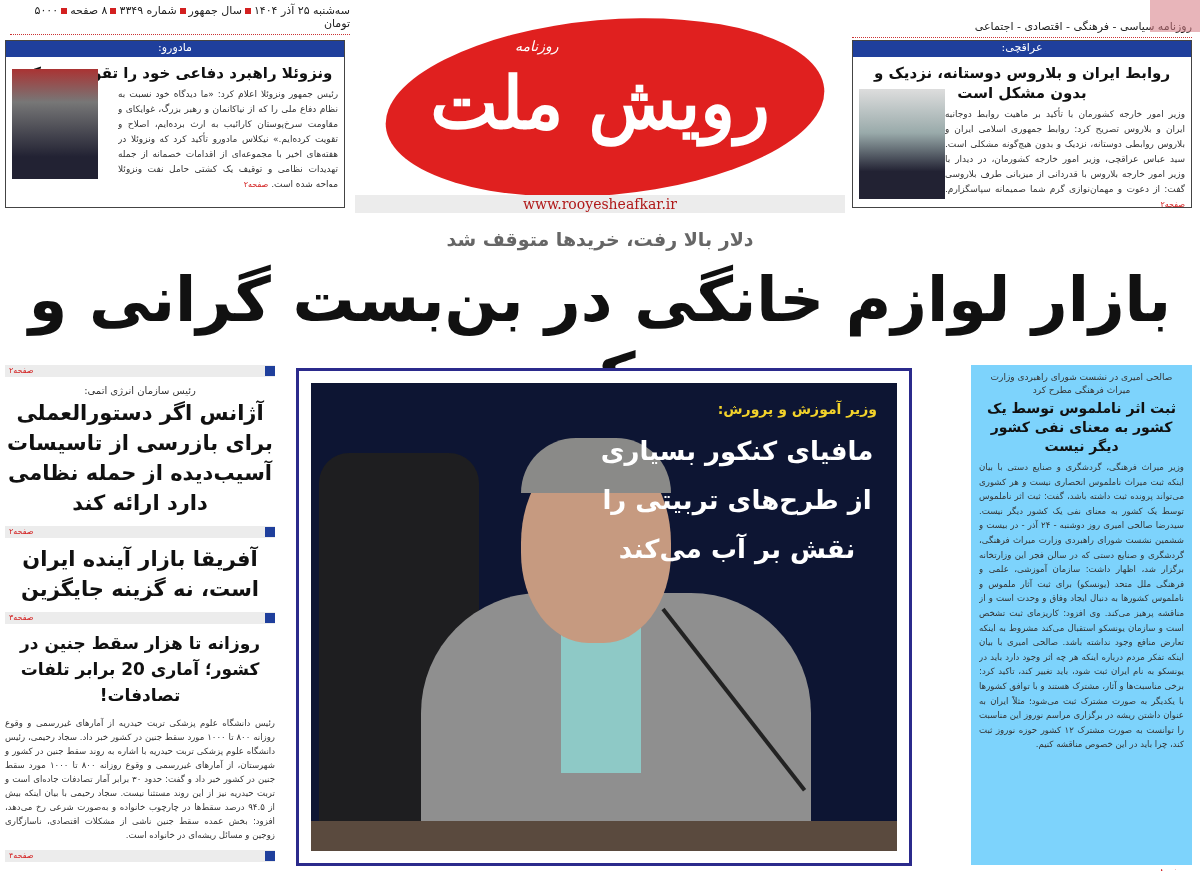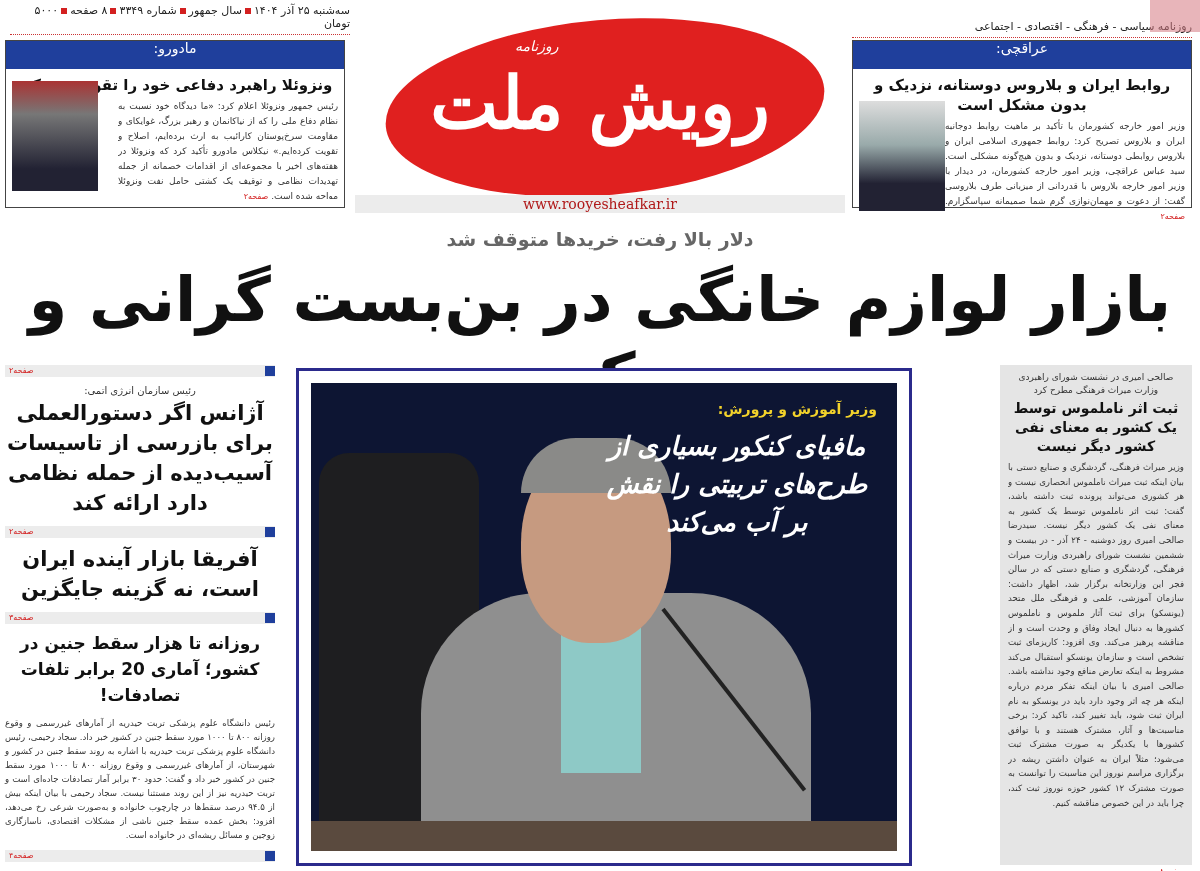--- a/index.html
+++ b/index.html
@@ -9,42 +9,42 @@
   .abs { position: absolute; }
 
   
   .meta-left { left: 10px; top: 4px; width: 340px; font-size: 11px; text-align: right; color: #222; padding-bottom: 4px; border-bottom: 1px dotted #c33; }
   .meta-left .sq { display: inline-block; width: 6px; height: 6px; background: #d32020; margin: 0 3px; vertical-align: middle; }
   .meta-right { right: 8px; top: 20px; width: 340px; font-size: 11px; text-align: right; color: #222; padding-bottom: 4px; border-bottom: 1px dotted #c33; }
   .watermark { right: 0; top: 0; width: 50px; height: 32px; background: rgba(214,120,130,0.55); }
 
   
   .topbox { top: 40px; height: 168px; border: 1px solid #444; background: #fff; }
-  .topbox .tag { height: 28px; background: #1f3f9c; color: #fff; font-size: 14px; text-align: center; line-height: 14px; }
+  .topbox .tag { height: 16px; background: #1f3f9c; color: #fff; font-size: 11px; text-align: center; line-height: 14px; }
   .topbox h3 { font-size: 15px; font-weight: bold; text-align: center; line-height: 20px; margin: 6px 6px 4px; color: #111; }
   .topbox .body { font-size: 9px; line-height: 15px; color: #333; text-align: justify; }
   .topbox .pg { font-size: 8px; color: #d32020; }
   .photo { background: #555; }
 
   .box-right { right: 8px; width: 340px; }
   .box-left { left: 5px; width: 340px; }
 
   
   .logo-wrap { left: 355px; top: 20px; width: 490px; height: 200px; }
   .logo-oval { position: absolute; left: 30px; top: 0; width: 440px; height: 175px; background: #e0201f; border-radius: 50%; transform: rotate(-5deg); }
   .logo-text { position: absolute; left: 0; right: 0; top: 40px; text-align: center; font-family: "DejaVu Serif", serif; font-size: 72px; font-weight: bold; color: #fff; }
   .logo-small { position: absolute; left: 160px; top: 18px; font-size: 14px; color: #fff; font-style: italic; }
   .logo-url { position: absolute; left: 0; right: 0; top: 175px; height: 18px; background: #ececec; text-align: center; font-family: "DejaVu Serif", serif; font-weight: normal; font-size: 14px; color: #b01818; direction: ltr; line-height: 18px; }
 
   
   .kicker { left: 0; right: 0; top: 228px; text-align: center; font-size: 19px; color: #666; font-weight: bold; }
   .headline { left: 0; right: 0; top: 262px; text-align: center; font-size: 62px; font-weight: bold; color: #111; letter-spacing: -1px; line-height: 76px; }
 
   
-  .rcol { right: 8px; top: 365px; width: 192px; height: 500px; background: #e5e5e5; padding: 6px 8px; }
+  .rcol { right: 8px; top: 365px; width: 221px; height: 500px; background: #7dd3fc; padding: 6px 8px; }
   .rcol .sup { font-size: 9px; text-align: center; color: #333; line-height: 13px; }
   .rcol h3 { font-size: 14px; font-weight: bold; text-align: center; line-height: 19px; margin: 2px 0 4px; color: #111; }
   .rcol .body { font-size: 8.6px; line-height: 14.6px; text-align: justify; color: #333; }
   .rcol .pg { font-size: 8px; color: #d32020; margin-top: 7px; }
 
   
   .lcol { left: 5px; top: 365px; width: 270px; }
   .lbar { height: 12px; background: #ececec; position: relative; margin-bottom: 6px; }
   .lbar .blue { position: absolute; right: 0; top: 1px; width: 10px; height: 10px; background: #1f3f9c; }
   .lbar .pg { position: absolute; left: 4px; top: 0; font-size: 8px; color: #d32020; line-height: 12px; }
@@ -57,21 +57,21 @@
   .cphoto { left: 296px; top: 368px; width: 616px; height: 498px; border: 3px solid #2b2a8c; background: #fff; padding: 12px; }
   .cphoto .inner { position: relative; width: 100%; height: 100%; background: #0d1533; overflow: hidden; }
   .chair { position: absolute; left: 8px; top: 70px; width: 160px; height: 380px; background: #1e1e20; border-radius: 30px 30px 8px 8px; }
   .person-jacket { position: absolute; left: 110px; top: 210px; width: 390px; height: 250px; background: #8f8f8f; border-radius: 120px 120px 0 0; }
   .person-shirt { position: absolute; left: 250px; top: 220px; width: 80px; height: 170px; background: #8ec9c6; }
   .person-head { position: absolute; left: 210px; top: 60px; width: 150px; height: 200px; background: #c69a80; border-radius: 50% 50% 45% 45%; }
   .person-hair { position: absolute; left: 210px; top: 55px; width: 150px; height: 55px; background: #8a8a88; border-radius: 75px 75px 0 0; }
   .mic { position: absolute; left: 350px; top: 226px; width: 4px; height: 230px; background: #222; transform: rotate(-38deg); transform-origin: top; }
   .desk { position: absolute; left: 0; right: 0; bottom: 0; height: 30px; background: #5a4a3e; }
   .cphoto .ctag { position: absolute; right: 20px; top: 18px; font-size: 14px; color: #f2d22b; font-weight: bold; }
-  .cphoto .ctitle { position: absolute; right: 20px; top: 44px; width: 280px; text-align: center; font-size: 26px; line-height: 38px; font-weight: bold; color: #fff; font-style: italic; }
+  .cphoto .ctitle { position: absolute; right: 20px; top: 44px; width: 280px; text-align: center; font-size: 26px; line-height: 49px; font-weight: bold; color: #fff; }
 </style>
 </head>
 <body>
 
 <div class="abs meta-left">
   <span>سه‌شنبه ۲۵ آذر ۱۴۰۴</span><span class="sq"></span><span>سال جمهور</span><span class="sq"></span><span>شماره ۳۳۴۹</span><span class="sq"></span><span>۸ صفحه</span><span class="sq"></span><span>۵۰۰۰ تومان</span>
 </div>
 <div class="abs meta-right">روزنامه سیاسی - فرهنگی - اقتصادی - اجتماعی</div>
 <div class="abs watermark"></div>
 

